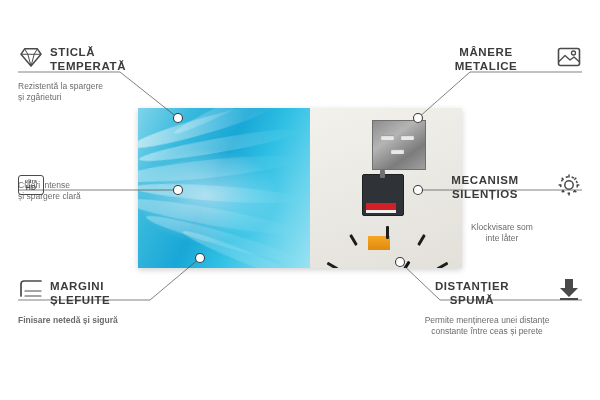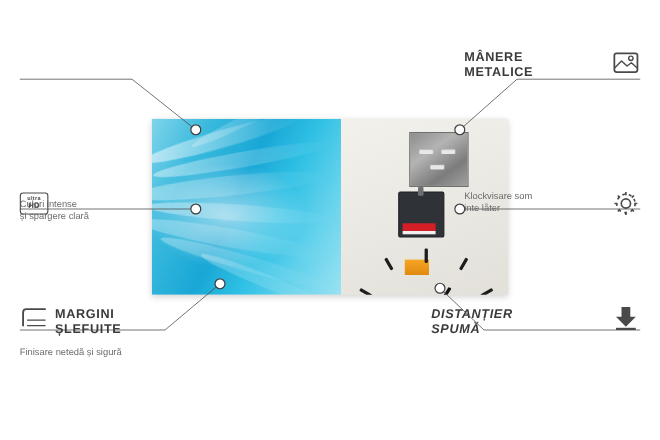--- a/index.html
+++ b/index.html
@@ -71,21 +71,21 @@
 
   
   .callout{position:absolute;}
   .callout .title{
     font-size:11.5px;font-weight:bold;color:#3b3b3b;letter-spacing:0.6px;line-height:14px;
     white-space:pre-line;
   }
   .callout .sub{
     font-size:8.5px;color:#6b6b6b;line-height:11px;margin-top:4px;white-space:pre-line;
   }
-  .callout.right{text-align:left;}
+  .callout.right{text-align:center;}
   .callout.left{text-align:left;}
 
   .ic{
     position:absolute;width:26px;height:26px;
     display:flex;align-items:center;justify-content:center;
   }
   .ic svg{display:block;}
 
   .hdpill{
     width:26px;height:18px;border:1.6px solid #4a4a4a;border-radius:3px;
@@ -154,20 +154,32 @@
     <g fill="#ffffff" stroke="#3d3d3d" stroke-width="1.1">
       <circle cx="178" cy="118" r="4.5"></circle>
       <circle cx="178" cy="190" r="4.5"></circle>
       <circle cx="200" cy="258" r="4.5"></circle>
       <circle cx="418" cy="118" r="4.5"></circle>
       <circle cx="418" cy="190" r="4.5"></circle>
       <circle cx="400" cy="262" r="4.5"></circle>
     </g>
   </svg>
 
+  <div class="callout left" style="left:18px;top:44px;width:140px;">
+    <div class="ic" style="left:0px;top:0px;">
+      <svg width="22" height="20" viewBox="0 0 24 22">
+        <path d="M5 2 L19 2 L23 8 L12 21 L1 8 Z" fill="none" stroke="#4a4a4a" stroke-width="1.6" stroke-linejoin="round"></path>
+        <path d="M1 8 L23 8 M5 2 L8.5 8 L12 21 M19 2 L15.5 8 L12 21" fill="none" stroke="#4a4a4a" stroke-width="1.1"></path>
+      </svg>
+    </div>
+    <div class="title" style="margin-left:32px;padding-top:1px;">STICLĂ
+TEMPERATĂ</div>
+    <div class="sub" style="margin-top:8px;">Rezistentă la spargere
+și zgârieturi</div>
+  </div>
 
   <div class="callout left" style="left:18px;top:172px;width:145px;">
     <div class="ic" style="left:0px;top:0px;">
       <div class="hdpill">
         <span>ultra</span>
           <b>HD</b>
       </div>
     </div>
     <div class="sub" style="margin-top:8px;">Culori intense
 și spargere clară</div>
@@ -175,21 +187,21 @@
 
   <div class="callout left" style="left:18px;top:278px;width:150px;">
     <div class="ic" style="left:0px;top:-2px;">
       <svg width="24" height="22" viewBox="0 0 24 22">
         <path d="M2 18 L2 6 Q2 3 5 3 L22 3" fill="none" stroke="#4a4a4a" stroke-width="1.7" stroke-linecap="round"></path>
         <path d="M6 18 L22 18 M6 13 L22 13" fill="none" stroke="#4a4a4a" stroke-width="1.2" stroke-linecap="round"></path>
       </svg>
     </div>
     <div class="title" style="margin-left:32px;padding-top:1px;">MARGINI
 ȘLEFUITE</div>
-    <div class="sub" style="margin-top:8px;">Finisare netedă și sigură</div>
+    <div class="sub" style="margin-top:8px;font-weight:bold;">Finisare netedă și sigură</div>
   </div>
 
   <div class="callout right" style="right:18px;top:44px;width:160px;">
     <div class="ic" style="right:0px;top:0px;position:absolute;">
       <svg width="24" height="22" viewBox="0 0 24 22">
         <rect x="1.5" y="2.5" width="21" height="17" rx="2" fill="none" stroke="#4a4a4a" stroke-width="1.6"></rect>
         <path d="M1.5 16 L8 9.5 L13 14 L17 11 L22.5 16" fill="none" stroke="#4a4a4a" stroke-width="1.3" stroke-linejoin="round"></path>
         <circle cx="16.5" cy="7" r="2" fill="none" stroke="#4a4a4a" stroke-width="1.3"></circle>
       </svg>
     </div>
@@ -201,28 +213,32 @@
     <div class="ic" style="right:0px;top:0px;position:absolute;">
       <svg width="24" height="24" viewBox="0 0 24 24">
         <g fill="none" stroke="#4a4a4a" stroke-width="1.5">
           <circle cx="12" cy="12" r="4.2"></circle>
           <path d="M12 1.6 L12 4.4 M12 19.6 L12 22.4 M1.6 12 L4.4 12 M19.6 12 L22.4 12
                    M4.7 4.7 L6.7 6.7 M17.3 17.3 L19.3 19.3 M19.3 4.7 L17.3 6.7 M6.7 17.3 L4.7 19.3"></path>
           <circle cx="12" cy="12" r="8.4" stroke-dasharray="2.6 3.4"></circle>
         </g>
       </svg>
     </div>
-    <div class="sub" style="margin-top:1px;">Klockvisare som
+    <div class="title" style="margin-right:34px;padding-top:1px;">MECANISM
+SILENȚIOS</div>
+    <div class="sub" style="margin-top:21px;">Klockvisare som
 inte låter</div>
   </div>
 
-  <div class="callout right" style="right:18px;top:278px;width:190px;font-style:italic;">
+  <div class="callout right" style="right:18px;top:278px;width:190px;">
     <div class="ic" style="right:0px;top:-2px;position:absolute;">
       <svg width="22" height="24" viewBox="0 0 22 24">
         <path d="M7 2 L15 2 L15 11 L20 11 L11 20 L2 11 L7 11 Z" fill="#4a4a4a"></path>
         <rect x="2" y="21" width="18" height="2" fill="#4a4a4a"></rect>
       </svg>
     </div>
     <div class="title" style="margin-right:30px;padding-top:1px;">DISTANȚIER
 SPUMĂ</div>
+    <div class="sub" style="margin-top:8px;">Permite menținerea unei distanțe
+constante între ceas și perete</div>
   </div>
 
 </div>
 
 </body></html>

